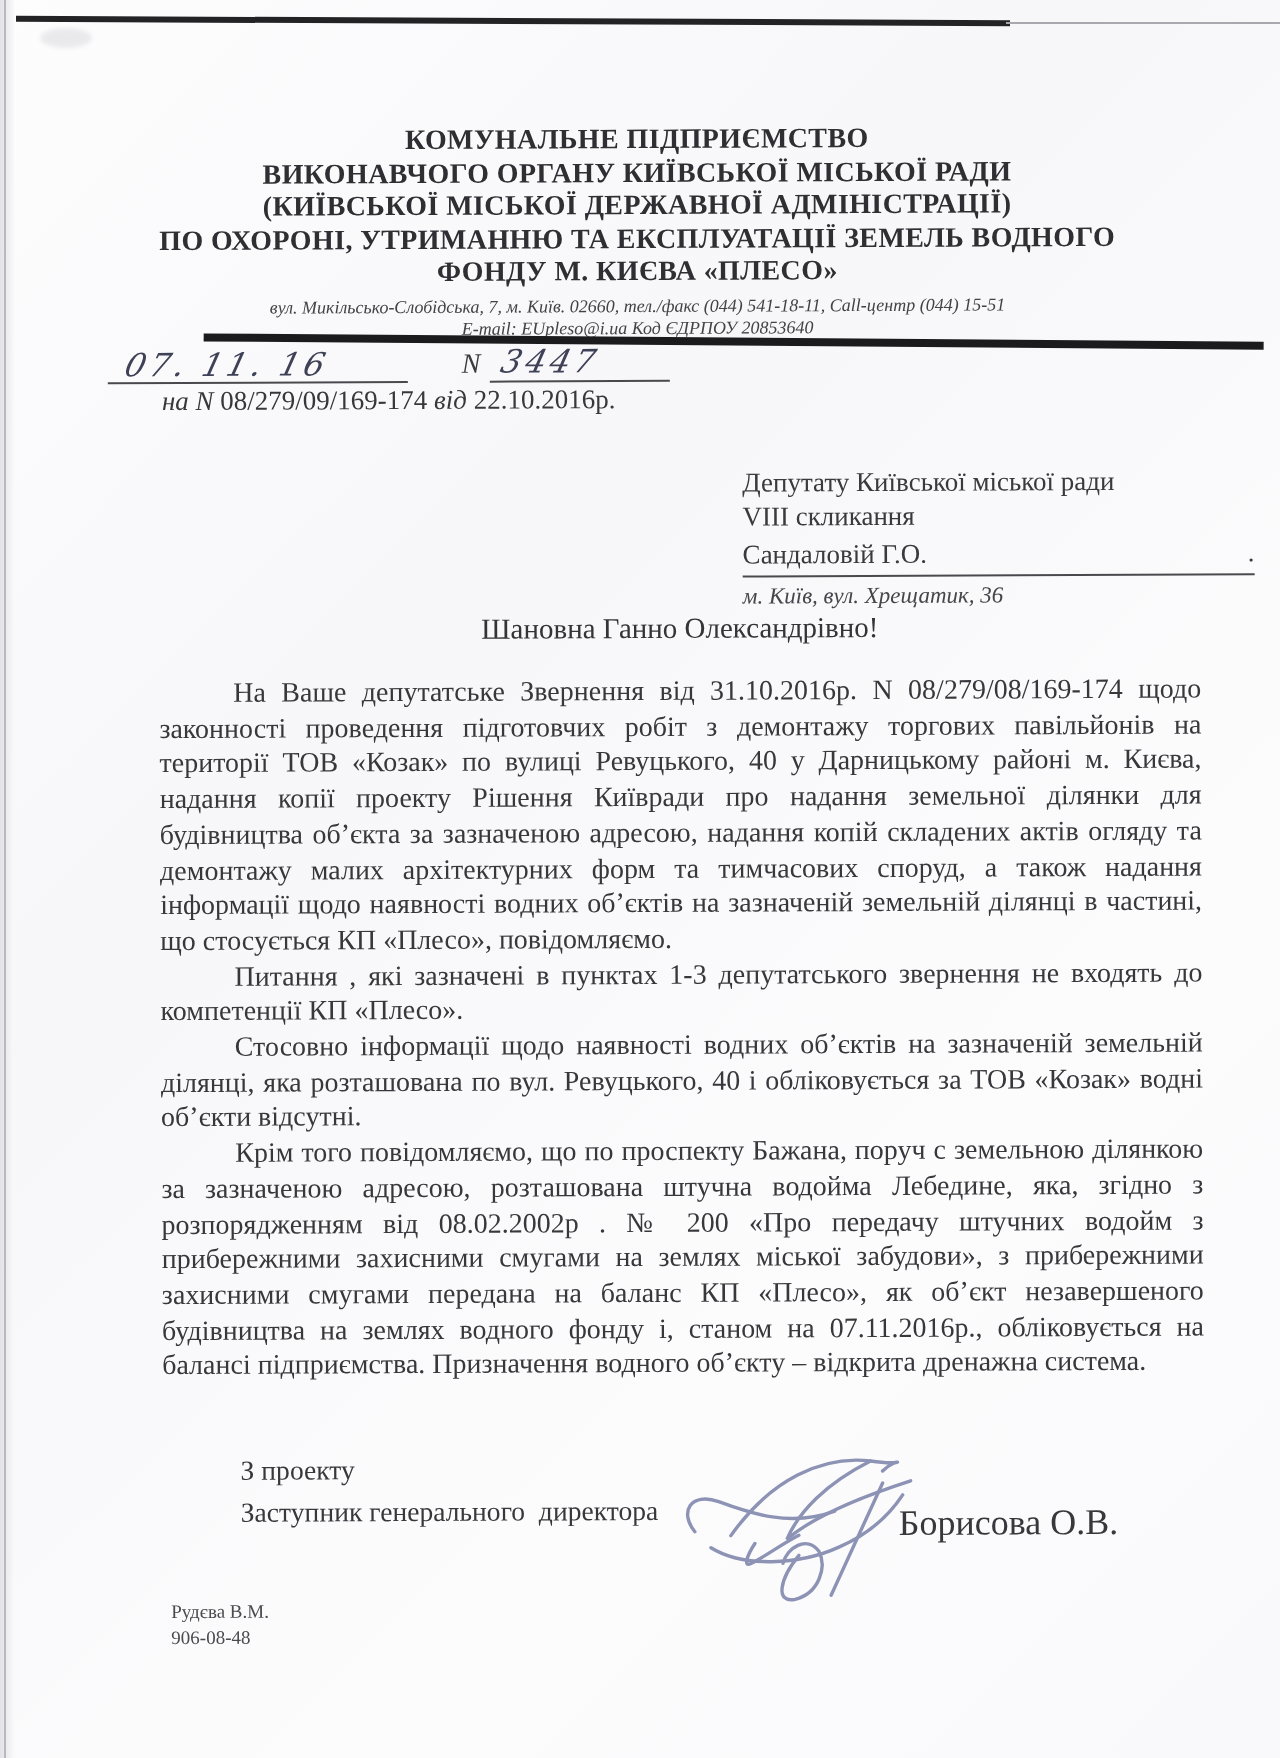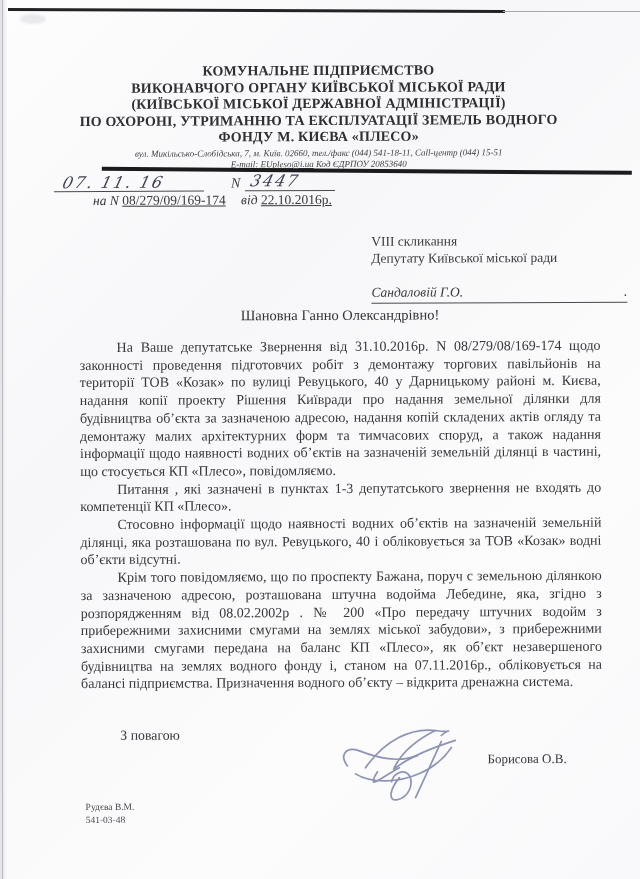--- a/index.html
+++ b/index.html
@@ -20,50 +20,50 @@
   .scan-smudge{position:absolute;top:14px;left:20px;width:26px;height:10px;background:#d8d8dc;border-radius:50%;opacity:.5;filter:blur(1px);}
 
   
   .letter{position:absolute;inset:0;transform:rotate(-0.25deg);}
   .org-header{position:absolute;top:63px;left:40px;width:560px;text-align:center;
     font-weight:bold;font-size:14px;line-height:16.5px;color:#2e2e33;letter-spacing:.2px;}
   .contact{position:absolute;left:40px;width:560px;text-align:center;font-style:italic;
     font-size:9px;color:#434347;}
   .contact.l1{top:148px;}
   .contact.l2{top:159px;}
-  .u{text-decoration:underline;}
+  .u{}
 
   .rule{position:absolute;top:169px;left:103px;width:530px;height:3.5px;background:#1b1b1d;transform:rotate(0.7deg);}
 
   .hand{font-family:"DejaVu Serif", serif;font-style:italic;color:#3f4257;
     transform:skewX(-14deg);letter-spacing:2px;font-size:16px;}
   .hw-date{position:absolute;top:172px;left:64px;}
   .hw-num{position:absolute;top:171px;left:252px;}
   .hw-underline{position:absolute;height:1px;background:#4a4a4e;}
   .ul-date{top:190px;left:55px;width:150px;}
   .ul-num{top:190px;left:246px;width:90px;}
   .num-label{position:absolute;top:175px;left:232px;font-style:italic;font-size:14px;color:#3c3c40;}
 
   .reply-line{position:absolute;top:192px;left:82px;font-size:13.5px;color:#38383c;white-space:pre;}
-  .reply-line .it{font-style:italic;margin-left:12px;}
+  .reply-line .it{font-style:italic;}
 
   .addressee{position:absolute;top:234px;left:372px;width:256px;font-size:13.5px;line-height:16.5px;color:#3a3a3e;}
   .addressee .name-row{display:flex;justify-content:space-between;border-bottom:1px solid #4a4a4e;
-    padding-bottom:1px;margin-top:18px;font-style:italic;}
+    padding-bottom:1px;margin-top:3px;}
   .addressee .addr{font-style:italic;font-size:11.5px;margin-top:2px;color:#45454a;}
 
   .salutation{position:absolute;top:307px;left:80px;width:521px;text-align:center;font-size:14.5px;color:#333338;}
 
   .body-text{position:absolute;top:338px;left:80px;width:521px;font-size:14px;line-height:17.7px;
     text-align:justify;color:#38383c;}
   .body-text p{margin:0;text-indent:37px;}
 
   .closing-regards{position:absolute;top:727px;left:119px;font-size:13.8px;white-space:pre;}
   .closing-position{position:absolute;top:748px;left:119px;font-size:13.8px;white-space:pre;}
-  .closing-signer{position:absolute;top:752px;left:486px;font-size:13px;}
+  .closing-signer{position:absolute;top:752px;left:448px;font-size:18px;}
   .signature{position:absolute;top:726px;left:336px;width:136px;height:84px;}
 
   .footer{position:absolute;top:800px;left:84px;font-size:9.5px;line-height:13px;color:#4a4a4f;}
 </style>
 </head>
 <body>
 
 <div class="page">
 
   <div class="scan-left-edge"></div>
@@ -88,50 +88,52 @@
 
     <div class="hand hw-date">07. 11. 16</div>
     <div class="hw-underline ul-date"></div>
     <div class="num-label">N</div>
     <div class="hand hw-num">3447</div>
     <div class="hw-underline ul-num"></div>
 
     <div class="reply-line"><span class="it">на N </span><span class="u">08/279/09/169-174</span><span class="it"> від </span><span class="u">22.10.2016р.</span></div>
 
     <div class="addressee">
+      <div>Депутату Київської міської ради</div>
       <div>VIII скликання</div>
-      <div>Депутату Київської міської ради</div>
       <div class="name-row">
         <span>Сандаловій Г.О.</span>
         <span>.</span>
       </div>
+      <div class="addr">м. Київ, вул. Хрещатик, 36</div>
     </div>
 
     <div class="salutation">Шановна Ганно Олександрівно!</div>
 
     <div class="body-text">
       <p>На Ваше депутатське Звернення від 31.10.2016р. N 08/279/08/169-174 щодо законності проведення підготовчих робіт з демонтажу торгових павільйонів на території ТОВ «Козак» по вулиці Ревуцького, 40 у Дарницькому районі м. Києва, надання копії проекту Рішення Київради про надання земельної ділянки для будівництва об’єкта за зазначеною адресою, надання копій складених актів огляду та демонтажу малих архітектурних форм та тимчасових споруд, а також надання інформації щодо наявності водних об’єктів на зазначеній земельній ділянці в частині, що стосується КП «Плесо», повідомляємо.</p>
       <p>Питання , які зазначені в пунктах 1-3 депутатського звернення не входять до компетенції КП «Плесо».</p>
       <p>Стосовно інформації щодо наявності водних об’єктів на зазначеній земельній ділянці, яка розташована по вул. Ревуцького, 40 і обліковується за ТОВ «Козак» водні об’єкти відсутні.</p>
       <p>Крім того повідомляємо, що по проспекту Бажана, поруч с земельною ділянкою за зазначеною адресою, розташована штучна водойма Лебедине, яка, згідно з розпорядженням від 08.02.2002р . № 200 «Про передачу штучних водойм з прибережними захисними смугами на землях міської забудови», з прибережними захисними смугами передана на баланс КП «Плесо», як об’єкт незавершеного будівництва на землях водного фонду і, станом на 07.11.2016р., обліковується на балансі підприємства. Призначення водного об’єкту – відкрита дренажна система.</p>
     </div>
 
-    <div class="closing-regards">З повагою</div>
+    <div class="closing-regards">З проекту</div>
+    <div class="closing-position">Заступник генерального  директора</div>
     <svg class="signature" viewBox="0 0 136 84">
       <g fill="none" stroke="#8d93b5" stroke-width="1.7" stroke-linecap="round">
         <path d="M10 40 C2 30 8 20 22 25 C38 31 58 38 80 30"></path>
         <path d="M28 42 C48 14 74 2 98 5 C118 8 112 2 104 10"></path>
         <path d="M98 5 C76 16 62 30 56 44 C70 32 96 22 118 15"></path>
         <path d="M18 48 C34 58 62 57 82 48 C96 42 106 34 114 22"></path>
         <path d="M40 46 C36 52 34 58 38 56 C46 52 54 46 62 42"></path>
         <path d="M62 52 C52 64 50 76 60 74 C72 71 76 58 72 50 C66 42 56 48 54 56"></path>
         <path d="M104 16 L78 72"></path>
       </g>
     </svg>
     <div class="closing-signer">Борисова О.В.</div>
 
     <div class="footer">
       <div>Рудєва В.М.</div>
-      <div>541-03-48</div>
+      <div>906-08-48</div>
     </div>
 
   </div>
 </div>
 
 </body></html>

